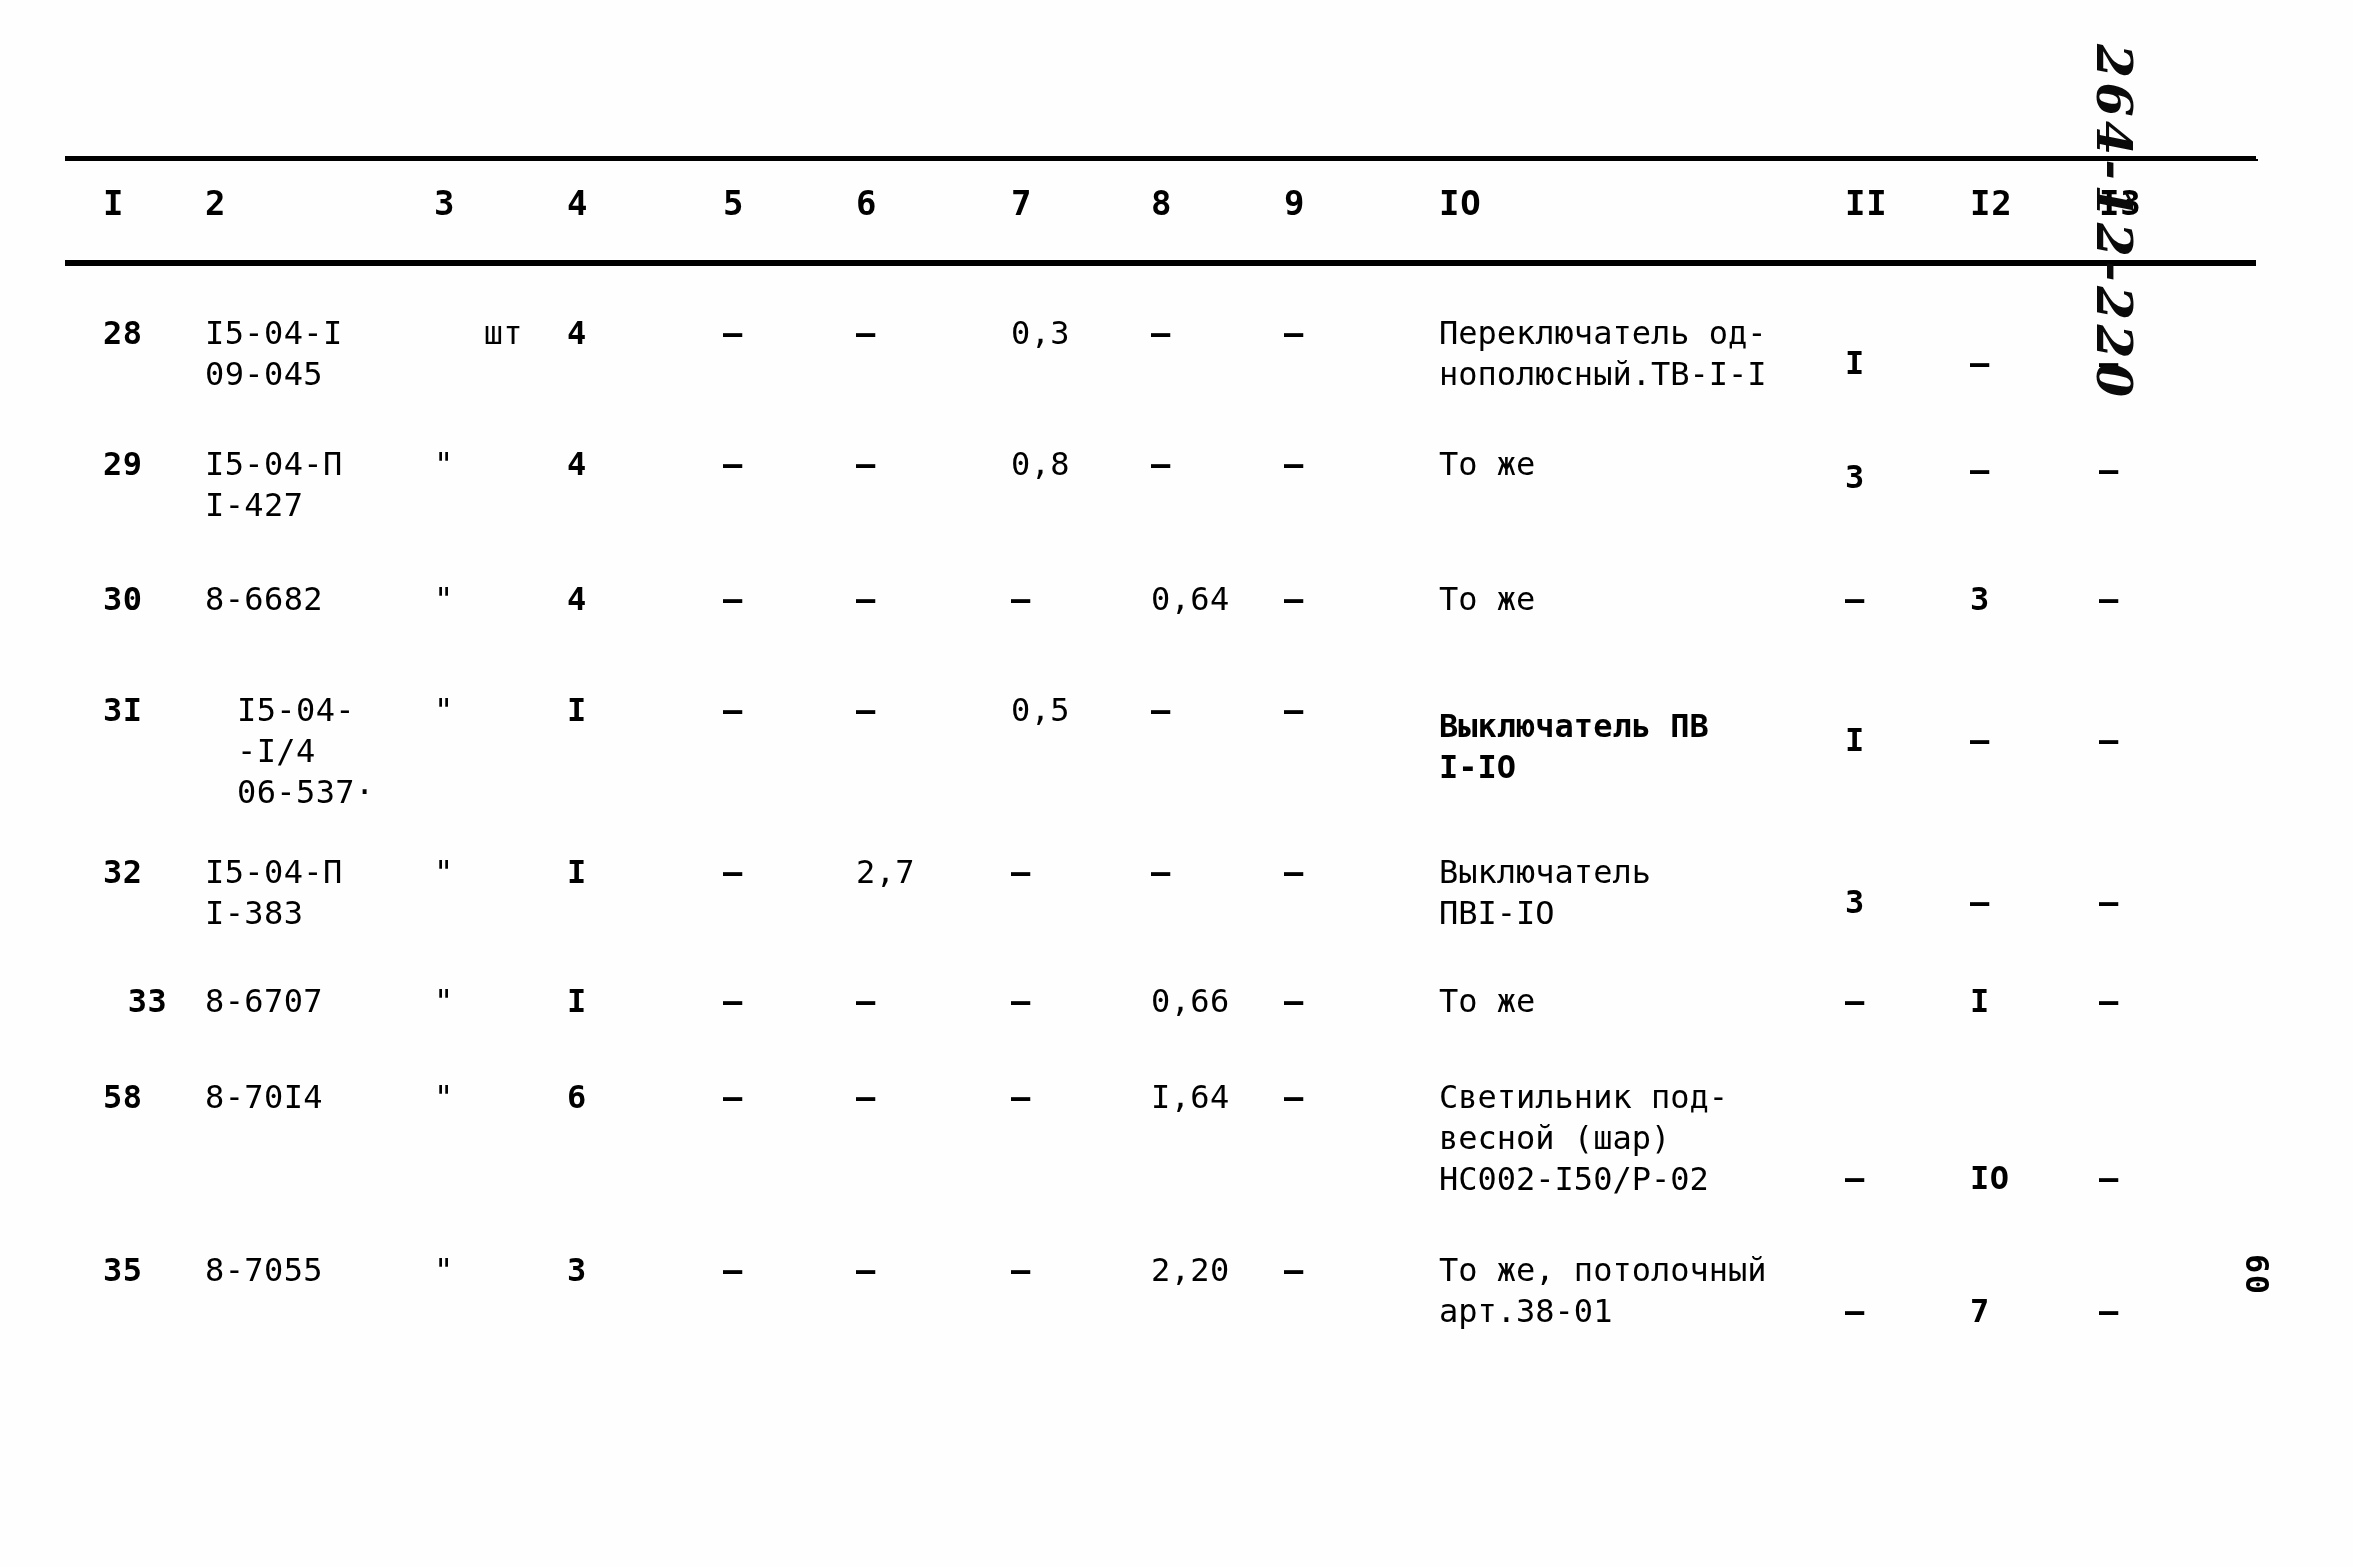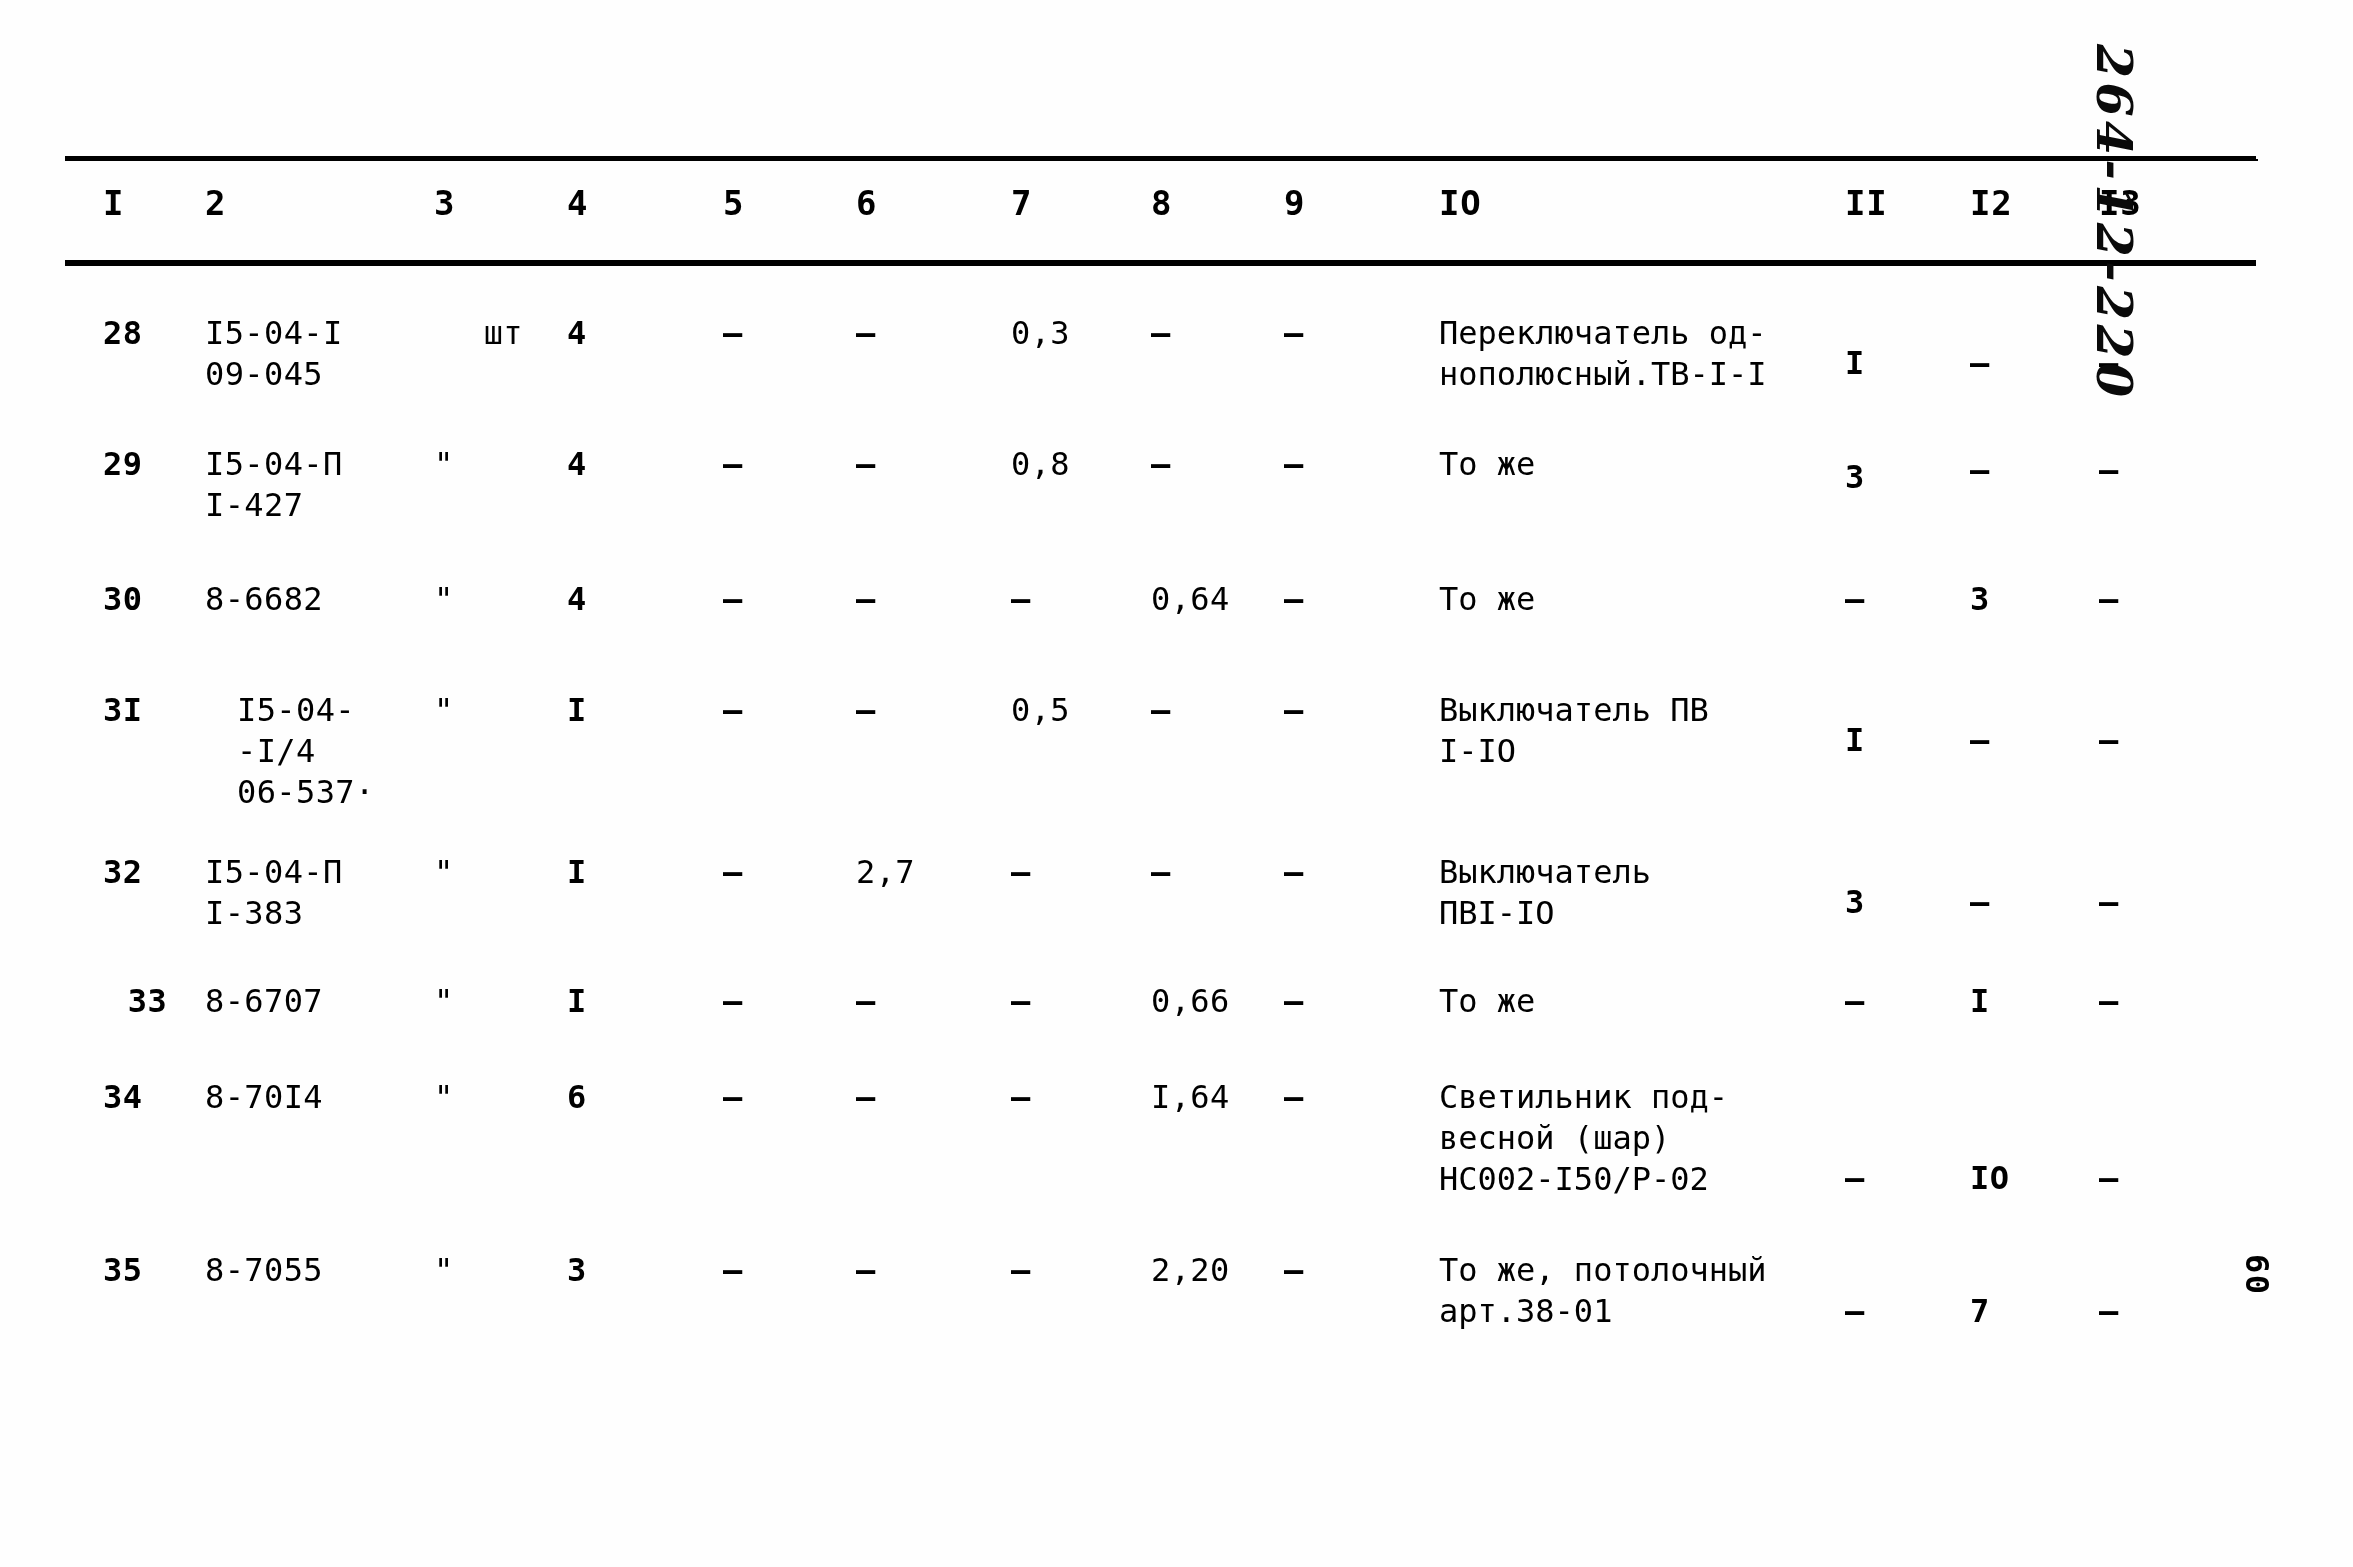--- a/index.html
+++ b/index.html
@@ -212,21 +212,21 @@
       <div class="cell      c2" style="top:0px;margin-left:32px;">I5-04-
 -I/4
 06-537·</div>
       <div class="cell      c3" style="top:0px;">"</div>
       <div class="cell num  c4" style="top:0px;">I</div>
       <div class="cell dash c5" style="top:0px;">–</div>
       <div class="cell dash c6" style="top:0px;">–</div>
       <div class="cell      c7" style="top:0px;">0,5</div>
       <div class="cell dash c8" style="top:0px;">–</div>
       <div class="cell dash c9" style="top:0px;">–</div>
-      <div class="cell desc c10" style="top:0px;">Выключатель ПВ
+      <div class="cell desc c10" style="top:16px;font-weight:bold;">Выключатель ПВ
 I-IO</div>
       <div class="cell num  c11" style="top:29.5px;">I</div>
       <div class="cell dash c12" style="top:29.5px;">–</div>
       <div class="cell dash c13" style="top:29.5px;">–</div>
     </div>
 
     <div class="row" style="top:572px;">
       <div class="cell num  c1" style="top:0px;">32</div>
       <div class="cell      c2" style="top:0px;">I5-04-П
 I-383</div>
@@ -254,21 +254,21 @@
       <div class="cell dash c7" style="top:0px;">–</div>
       <div class="cell      c8" style="top:0px;">0,66</div>
       <div class="cell dash c9" style="top:0px;">–</div>
       <div class="cell desc c10" style="top:0px;">То же</div>
       <div class="cell dash c11" style="top:0px;">–</div>
       <div class="cell num  c12" style="top:0px;">I</div>
       <div class="cell dash c13" style="top:0px;">–</div>
     </div>
 
     <div class="row" style="top:749px;">
-      <div class="cell num  c1" style="top:48px;">34</div>
+      <div class="cell num  c1" style="top:48px;">58</div>
       <div class="cell      c2" style="top:48px;">8-70I4</div>
       <div class="cell      c3" style="top:48px;">"</div>
       <div class="cell num  c4" style="top:48px;">6</div>
       <div class="cell dash c5" style="top:48px;">–</div>
       <div class="cell dash c6" style="top:48px;">–</div>
       <div class="cell dash c7" style="top:48px;">–</div>
       <div class="cell      c8" style="top:48px;">I,64</div>
       <div class="cell dash c9" style="top:48px;">–</div>
       <div class="cell desc c10" style="top:48px;">Светильник под-
 весной (шар)

